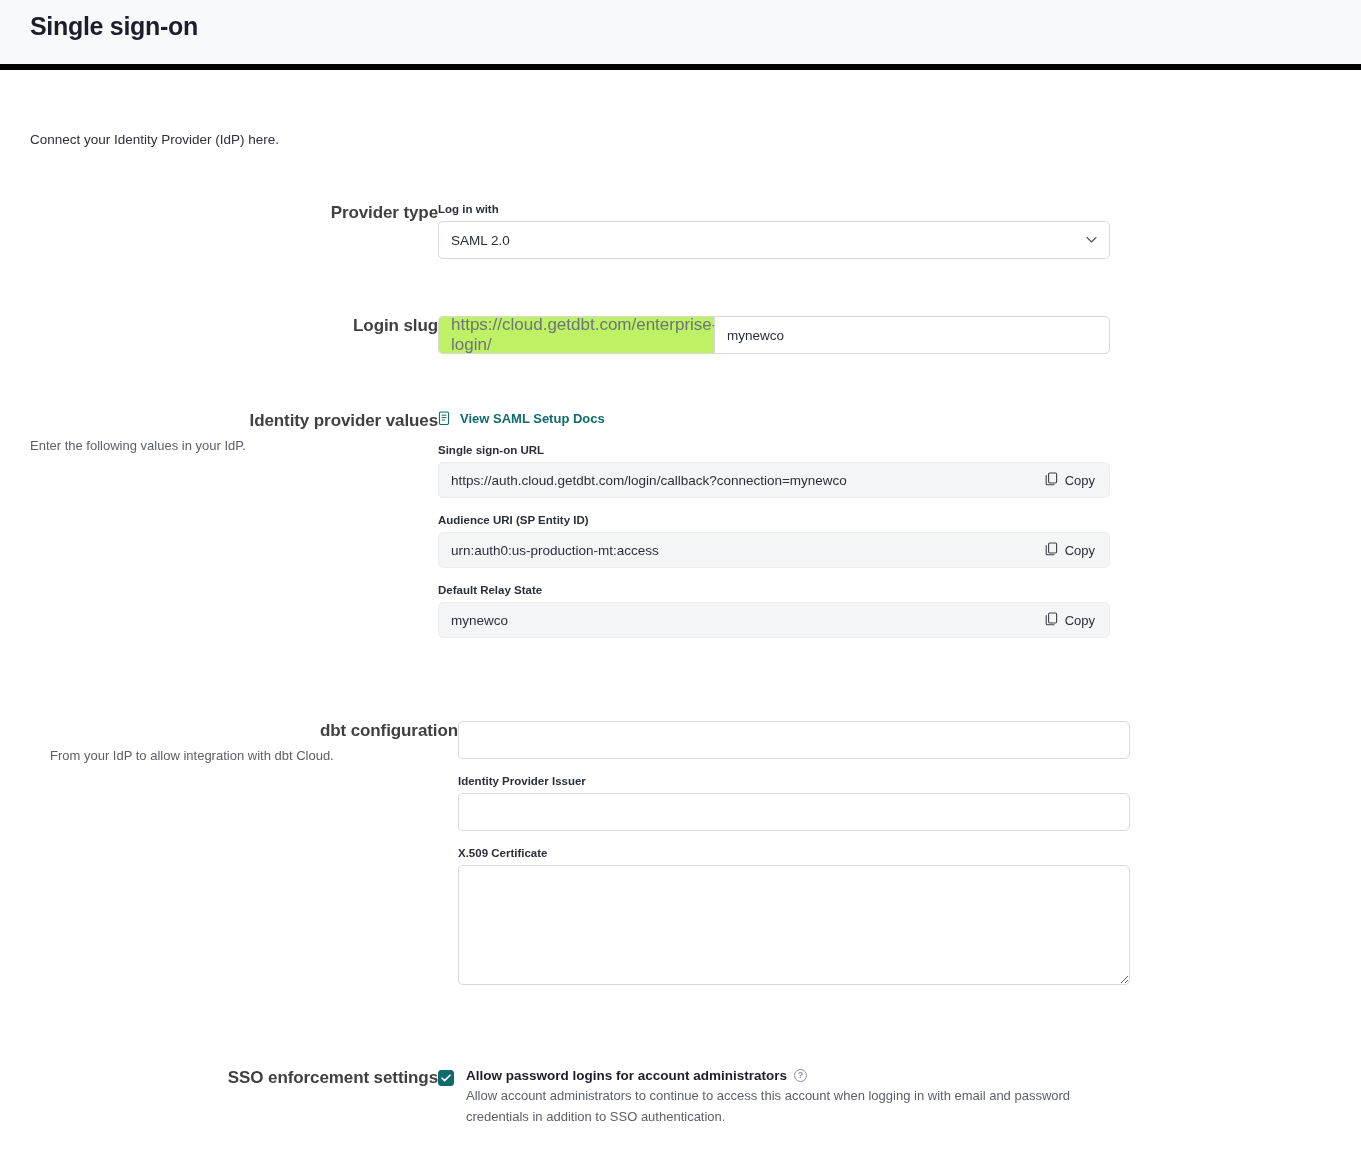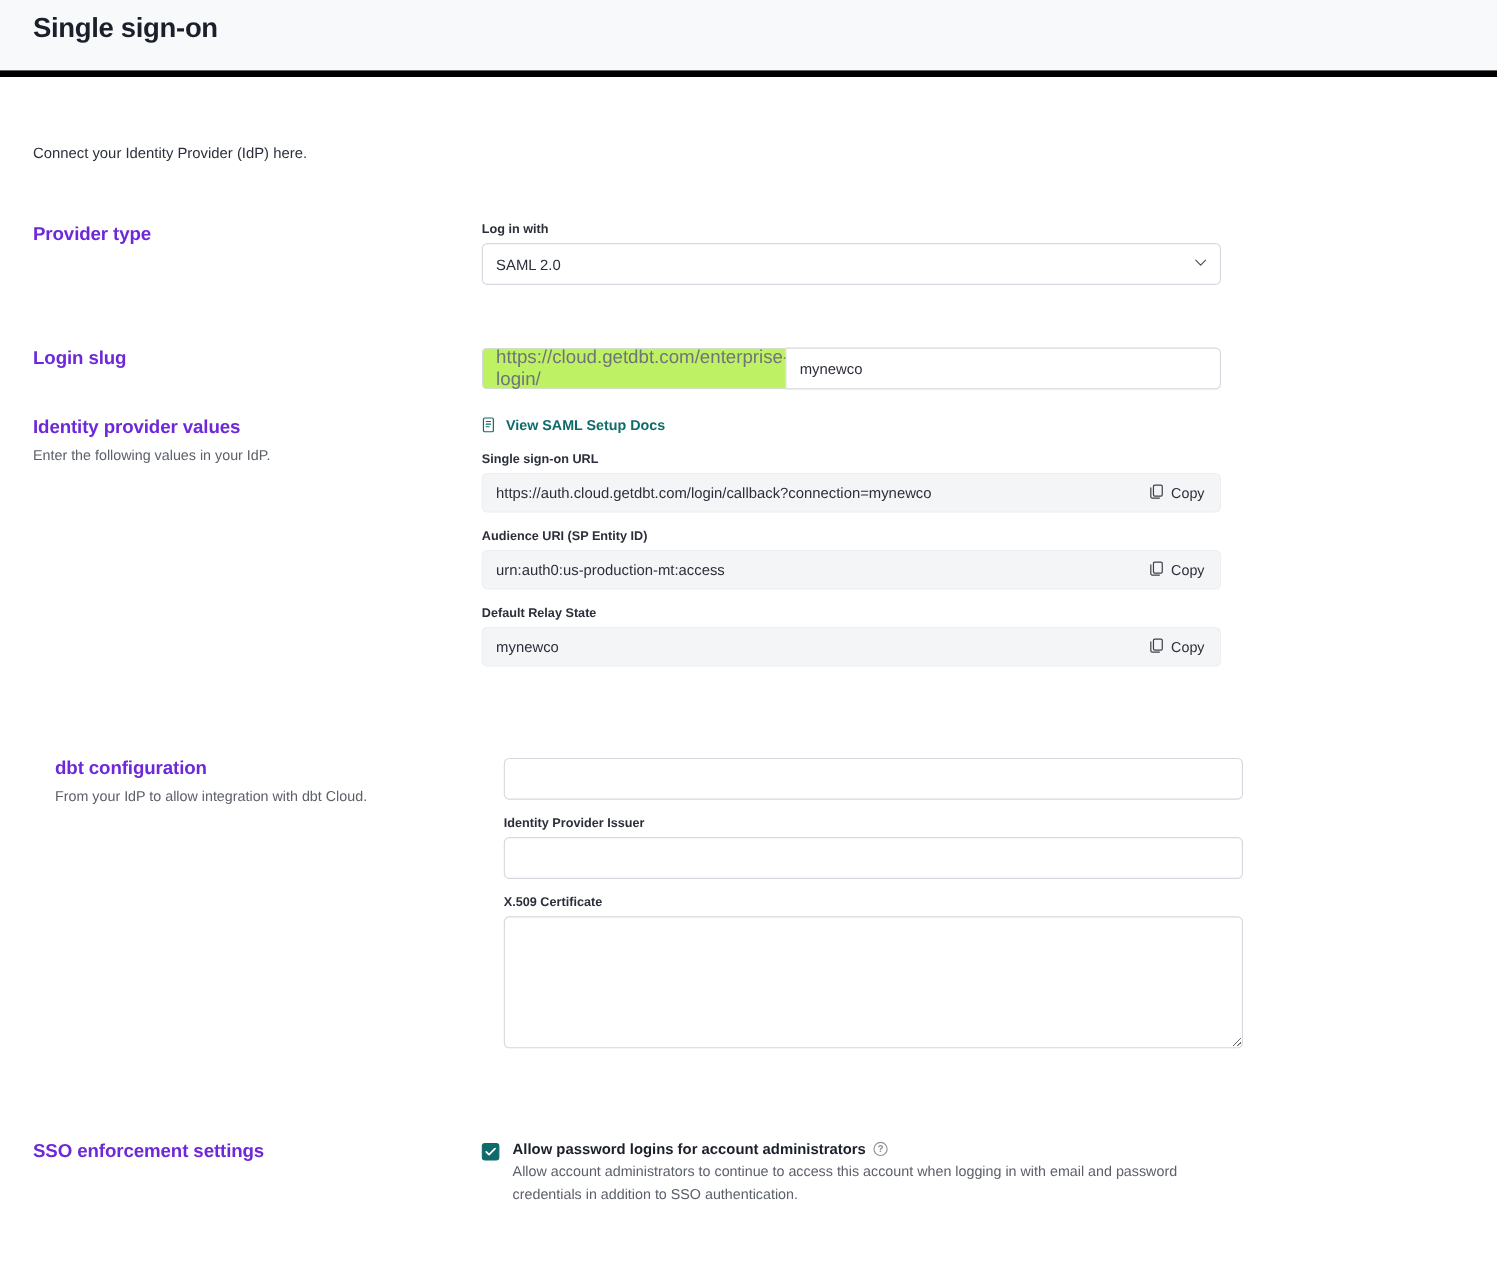--- a/index.html
+++ b/index.html
@@ -49,23 +49,24 @@
     display: flex;
     align-items: flex-start;
   }
   .section-left {
     width: 408px;
     flex: none;
   }
   .section-title {
     font-size: 17px;
     font-weight: 700;
-    color: #6d28d9;
+    color: #404040;
     letter-spacing: -0.1px;
     margin: 0;
+    text-align: right;
   }
   .section-sub {
     font-size: 13px;
     color: #5c6069;
     margin-top: 6px;
     line-height: 1.45;
   }
   .section-right {
     width: 672px;
     flex: none;
@@ -232,21 +233,21 @@
     font-size: 13px;
     color: #5c6069;
     line-height: 1.6;
     margin-top: 3px;
     max-width: 640px;
   }
 
   
   .sec-provider { margin-top: 56px; }
   .sec-slug { margin-top: 57px; }
-  .sec-idp { margin-top: 25px; }
+  .sec-idp { margin-top: 57px; }
   .sec-dbt { margin-top: 67px; margin-left: 20px; }
   .sec-sso { margin-top: 63px; padding-bottom: 60px; }
 </style>
 </head>
 <body>
 
 <div class="page-header">
   <h1 class="page-title">Single sign-on</h1>
 </div>
 

